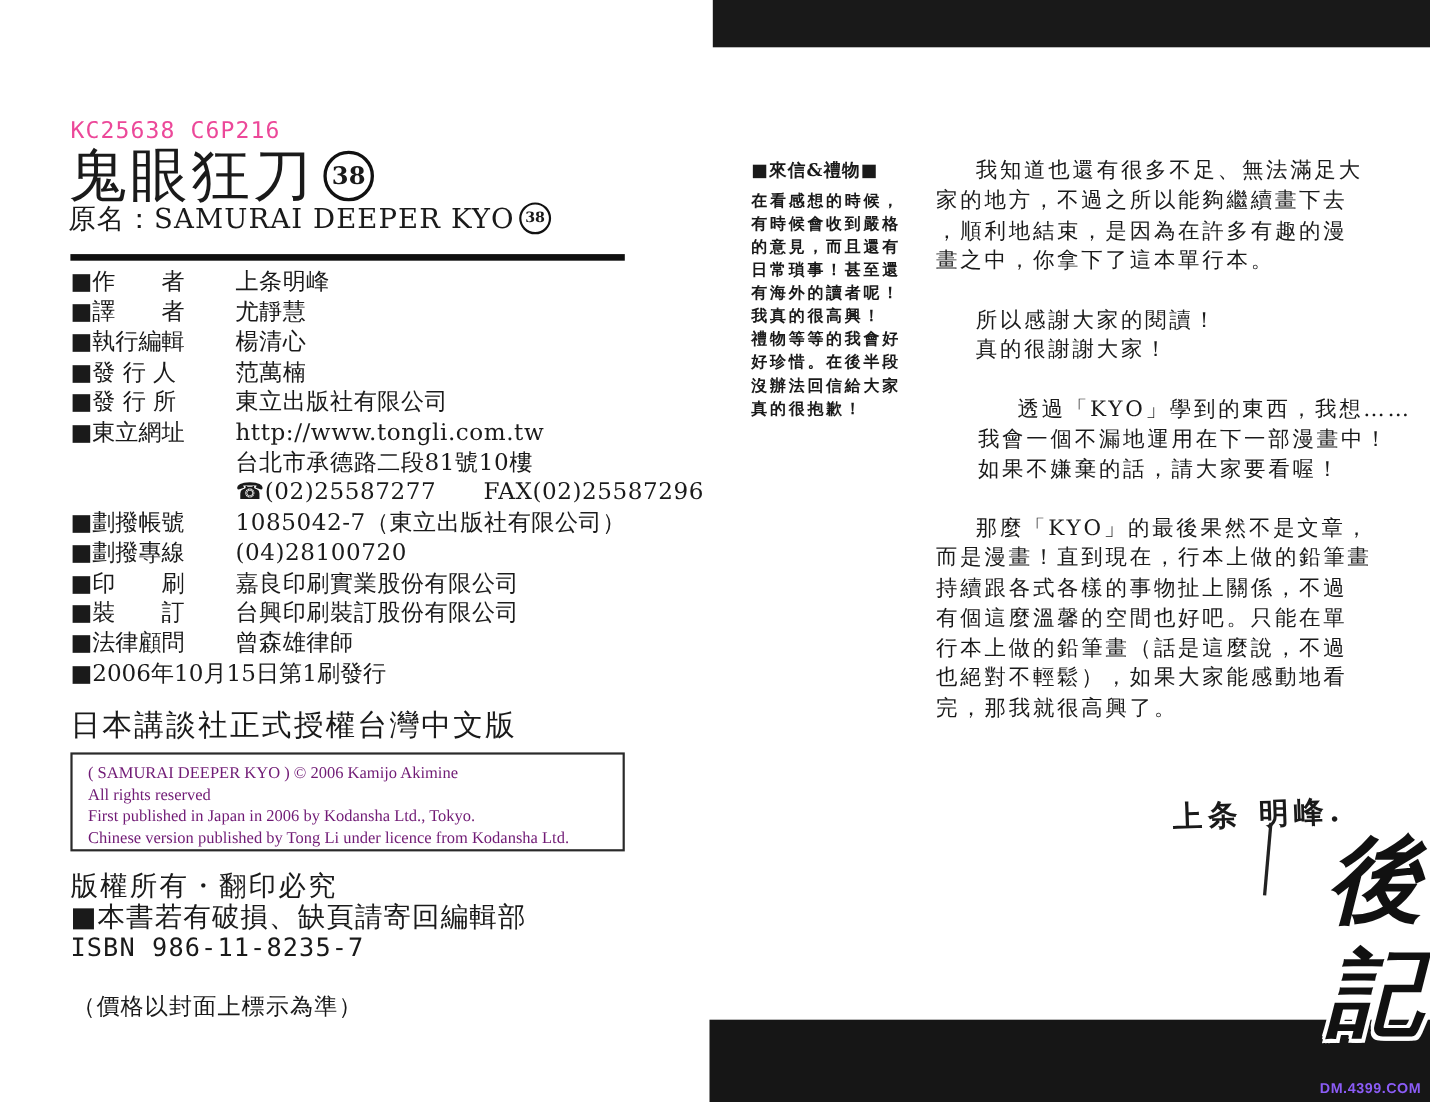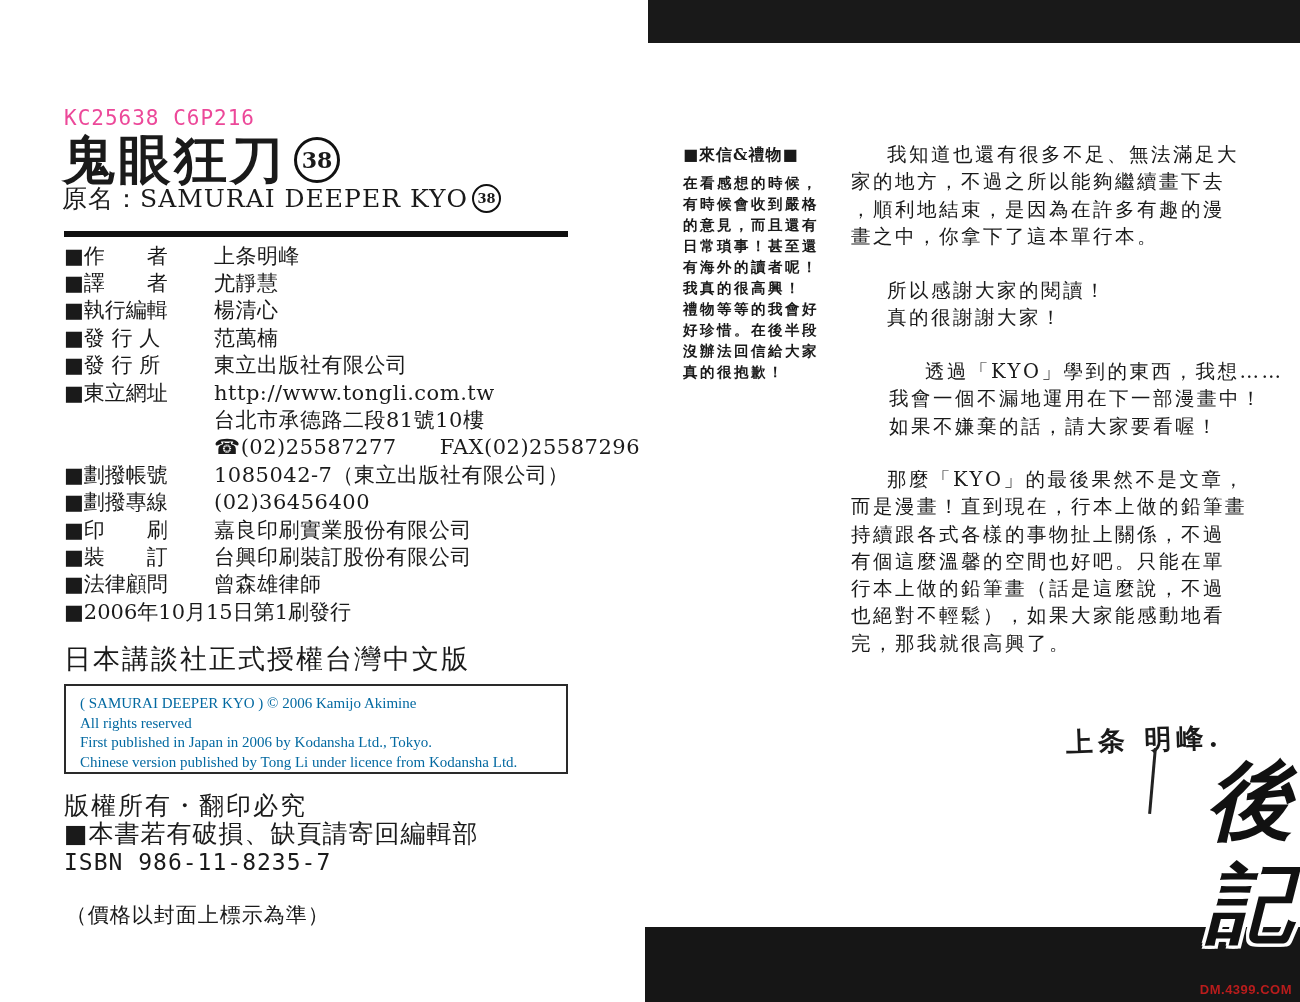--- a/index.html
+++ b/index.html
@@ -3,38 +3,38 @@
 <meta charset="utf-8">
 <style>
   html,body{margin:0;padding:0;background:#e8e8e8;}
   #page{position:relative;width:1300px;height:1002px;background:#ffffff;overflow:hidden;
         font-family:"DejaVu Serif","Liberation Serif",serif;color:#1a1a1a;}
 
   
   .codeline{position:absolute;left:64px;top:106px;font-family:"DejaVu Sans Mono","Liberation Mono",monospace;
             font-size:21px;letter-spacing:1px;color:#ec4899;}
   .title-row{position:absolute;left:62px;top:133px;display:flex;align-items:center;gap:8px;}
-  .title-main{font-size:53px;font-weight:700;letter-spacing:3px;line-height:1;}
+  .title-main{font-size:53px;font-weight:400;letter-spacing:3px;line-height:1;}
   .circle-big{display:flex;align-items:center;justify-content:center;width:40px;height:40px;
               border:3px solid #111;border-radius:50%;font-size:22px;font-weight:700;letter-spacing:0;}
   .subtitle-row{position:absolute;left:62px;top:182px;display:flex;align-items:center;gap:4px;}
   .subtitle-main{font-size:25px;letter-spacing:1px;}
   .circle-small{display:flex;align-items:center;justify-content:center;width:25px;height:25px;
                 border:2px solid #111;border-radius:50%;font-size:13px;font-weight:700;}
   .heavy-rule{position:absolute;left:64px;top:231px;width:504px;height:6px;background:#101010;}
 
   .credits{position:absolute;left:64px;top:242px;width:530px;}
   .crow{display:flex;height:27.4px;align-items:center;font-size:21px;}
   .clabel{width:150px;flex:0 0 150px;letter-spacing:0;}
   .cvalue{letter-spacing:0.5px;white-space:nowrap;}
 
   .license-line{position:absolute;left:64px;top:641px;font-size:27px;font-weight:500;letter-spacing:2px;}
   .kodansha-box{position:absolute;left:64px;top:684px;width:504px;height:90px;border:2px solid #2a2a2a;
                 padding:8px 0 0 14px;box-sizing:border-box;}
-  .kline{font-size:15px;line-height:19.5px;color:#0369a1;font-family:"Liberation Serif","DejaVu Serif",serif;}
+  .kline{font-size:15px;line-height:19.5px;color:#701a75;font-family:"Liberation Serif","DejaVu Serif",serif;}
 
   .rights-line{position:absolute;left:64px;top:789px;font-size:25px;letter-spacing:2px;}
   .damage-line{position:absolute;left:64px;top:817px;font-size:25px;letter-spacing:1px;}
   .isbn-row{position:absolute;left:64px;top:849px;display:flex;align-items:center;gap:26px;flex-direction:column;}
   .isbn-num{font-family:"DejaVu Sans Mono","Liberation Mono",monospace;font-size:23px;letter-spacing:1px;}
   .isbn-note{font-size:21px;letter-spacing:1px;}
 
   
   .topbar{position:absolute;left:648px;top:0;width:652px;height:43px;background:#191919;}
   .bottombar{position:absolute;left:645px;top:927px;width:655px;height:75px;background:#161616;}
@@ -52,21 +52,21 @@
              transform:rotate(-2deg);}
   .sig-stroke{position:absolute;left:1151px;top:748px;width:2.5px;height:66px;background:#222;
               transform:rotate(5deg);}
 
   .calligraphy{position:absolute;left:1204px;top:748px;width:92px;text-align:center;}
   .calli-char{font-size:86px;line-height:103px;font-weight:700;font-style:italic;color:#111;
               text-shadow:-3px -3px 0 #fff,3px -3px 0 #fff,-3px 3px 0 #fff,3px 3px 0 #fff,
                           0 -3px 0 #fff,0 3px 0 #fff,-3px 0 0 #fff,3px 0 0 #fff;}
 
   .watermark{position:absolute;right:8px;top:982px;font-family:"Liberation Sans","DejaVu Sans",sans-serif;
-             font-size:13px;font-weight:700;color:#b91c1c;letter-spacing:0.5px;}
+             font-size:13px;font-weight:700;color:#8b5cf6;letter-spacing:0.5px;}
 </style>
 </head>
 <body>
 
 <div id="page">
 
   <div class="codeline">KC25638 C6P216</div>
 
   <div class="title-row">
     <span class="title-main">鬼眼狂刀</span>
@@ -112,21 +112,21 @@
     <div class="crow">
       <span class="clabel"></span>
       <span class="cvalue">☎(02)25587277　　FAX(02)25587296</span>
     </div>
     <div class="crow">
       <span class="clabel">■劃撥帳號</span>
       <span class="cvalue">1085042-7（東立出版社有限公司）</span>
     </div>
     <div class="crow">
       <span class="clabel">■劃撥專線</span>
-      <span class="cvalue">(02)36456400</span>
+      <span class="cvalue">(04)28100720</span>
     </div>
     <div class="crow">
       <span class="clabel">■印　　刷</span>
       <span class="cvalue">嘉良印刷實業股份有限公司</span>
     </div>
     <div class="crow">
       <span class="clabel">■裝　　訂</span>
       <span class="cvalue">台興印刷裝訂股份有限公司</span>
     </div>
     <div class="crow">

